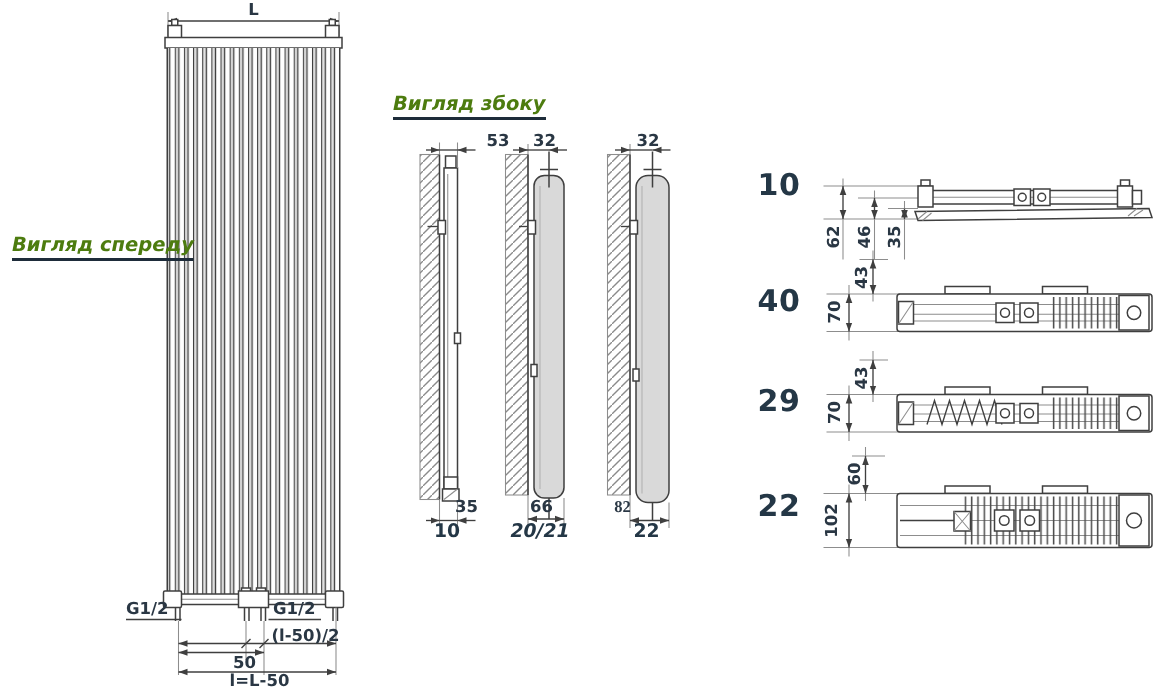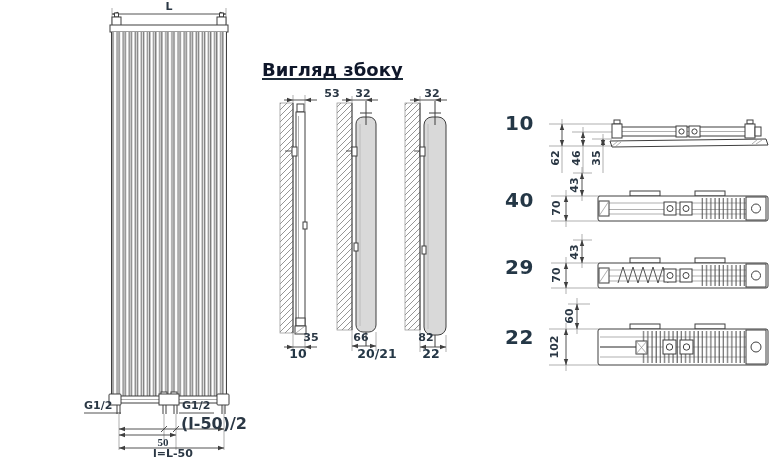--- a/index.html
+++ b/index.html
@@ -2,26 +2,26 @@
 <html><head>
 <meta charset="utf-8">
 <style>
   html,body { margin:0; padding:0; background:#fff; }
   #canvas { position:relative; width:773px; height:460px; background:#fff; overflow:hidden;
             font-family:"DejaVu Sans","Liberation Sans",sans-serif; }
   #lineart { position:absolute; left:0; top:0; }
   .lbl { position:absolute; font:700 11px "DejaVu Sans","Liberation Sans",sans-serif;
          color:#2a3744; white-space:nowrap; line-height:12px; }
   .ctr { text-align:center; }
-  .title { font-size:18px; color:#0f172a; border-bottom:2px solid #1e2c3a; padding-bottom:2px; }
+  .title { font-size:13px; color:#4d7c0f; border-bottom:2px solid #1e2c3a; padding-bottom:2px;font-style:italic; }
   .type-lg { font-size:20px; letter-spacing:.5px; color:#243746; }
   .type-md { font-size:12.5px; color:#243746; }
   .vdim { width:24px; height:12px; text-align:center; transform:rotate(-90deg); transform-origin:50% 50%; }
   .vdim.w30 { width:30px; }
-  .dimtxt { font-size:16px; }
+  .dimtxt { font-size:11px; }
   
   .ln   { stroke:#3f3f3f; stroke-width:1; fill:none; }
   .fw   { stroke:#3f3f3f; stroke-width:1; fill:#ffffff; }
   .fg   { stroke:#3f3f3f; stroke-width:1; fill:#d9d9d9; }
   .dim  { stroke:#3f3f3f; stroke-width:.9; fill:none; }
   .thin { stroke:#8d8d8d; stroke-width:.7; fill:none; }
   .wall { stroke:#8d8d8d; stroke-width:.7; fill:url(#hatch); }
 </style>
 </head>
 <body>
@@ -204,36 +204,37 @@
       <path class="thin" d="M636,354 L647,341 M636,341 L647,354"></path>
       <rect class="fw" x="663" y="340" width="13" height="14"></rect>
       <rect class="fw" x="680" y="340" width="13" height="14"></rect>
       <circle class="ln" cx="669.5" cy="347" r="3.2"></circle>
       <circle class="ln" cx="686.5" cy="347" r="3.2"></circle>
       <rect class="fw" x="746" y="330" width="20" height="34"></rect>
       <circle class="fw" cx="756" cy="347" r="5"></circle>
     </g>
   </svg>
 
+  <div class="lbl title" style="left:8px; top:158px;">Вигляд спереду</div>
   <div class="lbl ctr" style="left:163px; top:1px; width:12px; font-weight:600;">L</div>
   <div class="lbl" style="left:84px; top:400px;">G1/2</div>
   <div class="lbl" style="left:182px; top:400px;">G1/2</div>
   <div class="lbl dimtxt" style="left:181px; top:418px;">(l-50)/2</div>
-  <div class="lbl ctr" style="left:151px; top:436px; width:24px;font-family:Liberation Serif, serif;">50</div>
+  <div class="lbl ctr" style="left:151px; top:436px; width:24px;">50</div>
   <div class="lbl ctr" style="left:150px; top:448px; width:46px;">l=L-50</div>
 
   <div class="lbl title" style="left:262px; top:64px;">Вигляд збоку</div>
   <div class="lbl ctr" style="left:321px; top:88px; width:22px;">53</div>
   <div class="lbl ctr" style="left:352px; top:88px; width:22px;">32</div>
   <div class="lbl ctr" style="left:421px; top:88px; width:22px;">32</div>
   <div class="lbl ctr" style="left:301px; top:332px; width:20px;">35</div>
   <div class="lbl ctr" style="left:352px; top:332px; width:18px;">66</div>
-  <div class="lbl ctr" style="left:415px; top:332px; width:22px;">82</div>
+  <div class="lbl ctr" style="left:404px; top:332px; width:22px;font-family:Liberation Serif, serif;">82</div>
   <div class="lbl ctr type-md" style="left:286px; top:348px; width:24px;">10</div>
-  <div class="lbl ctr type-md" style="left:357px; top:348px; width:40px;">20/21</div>
+  <div class="lbl ctr type-md" style="left:340px; top:348px; width:40px;font-style:italic;">20/21</div>
   <div class="lbl ctr type-md" style="left:419px; top:348px; width:24px;">22</div>
 
   <div class="lbl type-lg" style="left:505px; top:117px;">10</div>
   <div class="lbl vdim" style="left:544px; top:152px;">62</div>
   <div class="lbl vdim" style="left:565px; top:152px;">46</div>
   <div class="lbl vdim" style="left:585px; top:152px;">35</div>
 
   <div class="lbl type-lg" style="left:505px; top:194px;">40</div>
   <div class="lbl vdim" style="left:563px; top:179px;">43</div>
   <div class="lbl vdim" style="left:545px; top:202px;">70</div>

